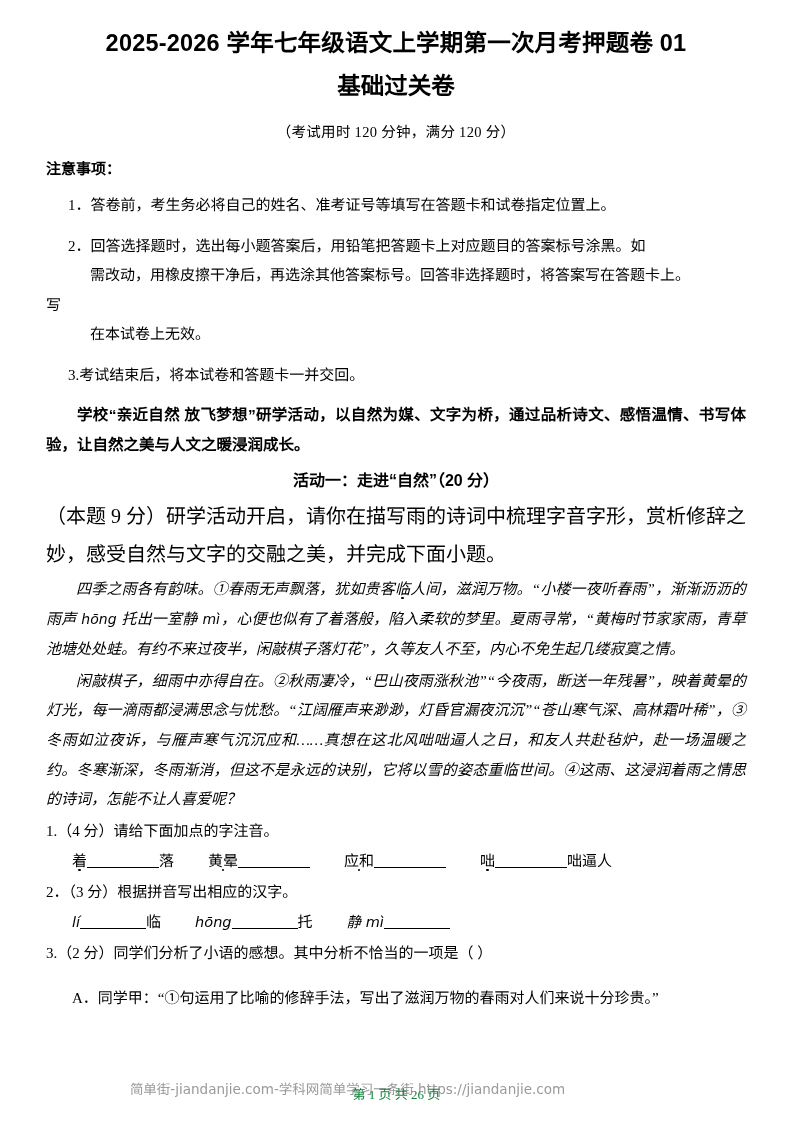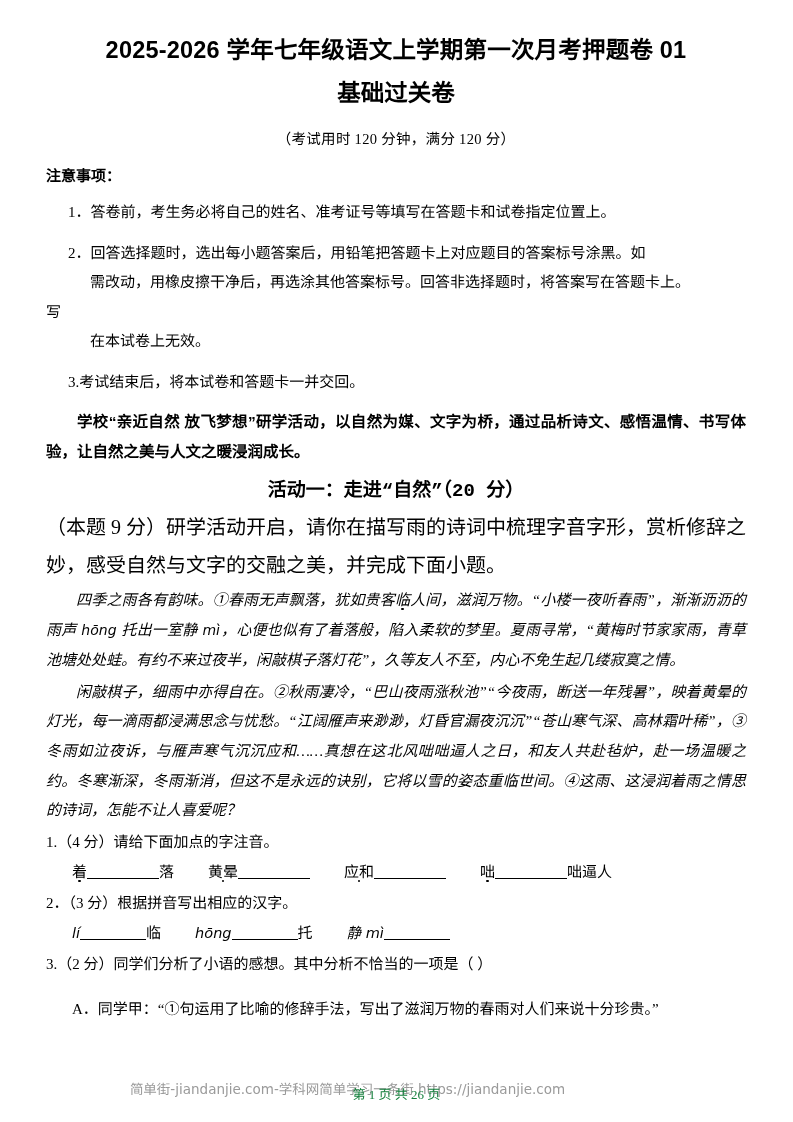--- a/index.html
+++ b/index.html
@@ -21,21 +21,21 @@
     position: absolute;
     left: 0; top: 0;
     width: 793px;
     height: 1122px;
     padding: 0;
   }
 
   .inner {
     position: absolute;
     left: 46px;
-    top: 36px;
+    top: 29px;
     width: 700px;
   }
 
   
   .doc-title {
     font-family: "Liberation Sans", "DejaVu Sans", sans-serif;
     font-weight: bold;
     font-size: 23.5px;
     letter-spacing: 0.2px;
     text-align: center;
@@ -94,23 +94,23 @@
     font-weight: bold;
     font-size: 15.5px;
     line-height: 1.95;
     text-indent: 2em;
     text-align: justify;
     text-justify: inter-ideograph;
     margin: 10px 0 4px 0;
   }
 
   .activity-title {
-    font-family: Liberation Mono, monospace;
-    font-weight: bold;
-    font-size: 19px;
+    font-family: Liberation Sans, sans-serif;
+    font-weight: bold;
+    font-size: 16px;
     text-align: center;
     margin: 6px 0 6px 0;
   }
 
   
   .q-intro {
     font-size: 20px;
     line-height: 1.92;
     text-align: justify;
     text-justify: inter-ideograph;

